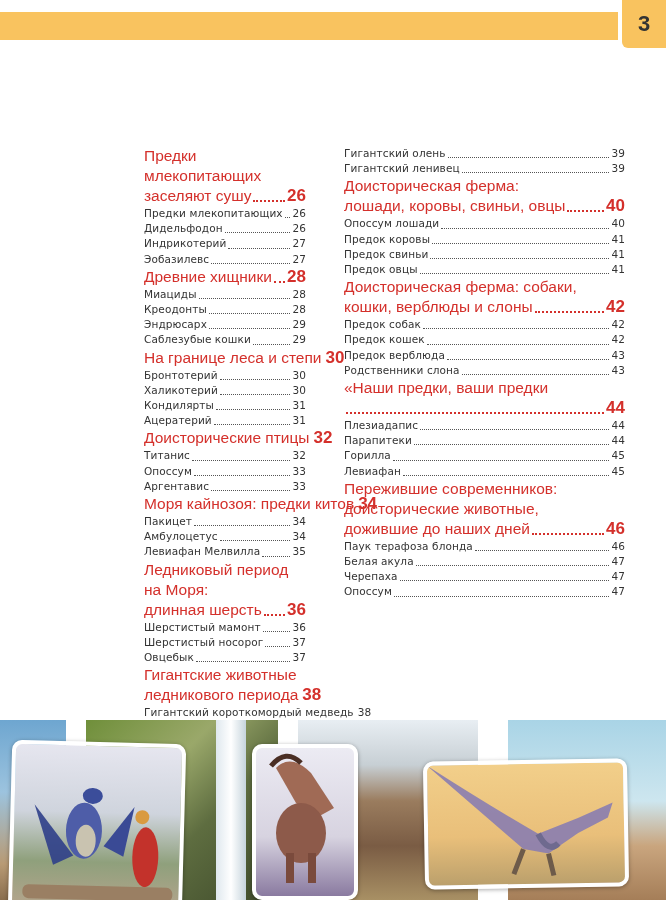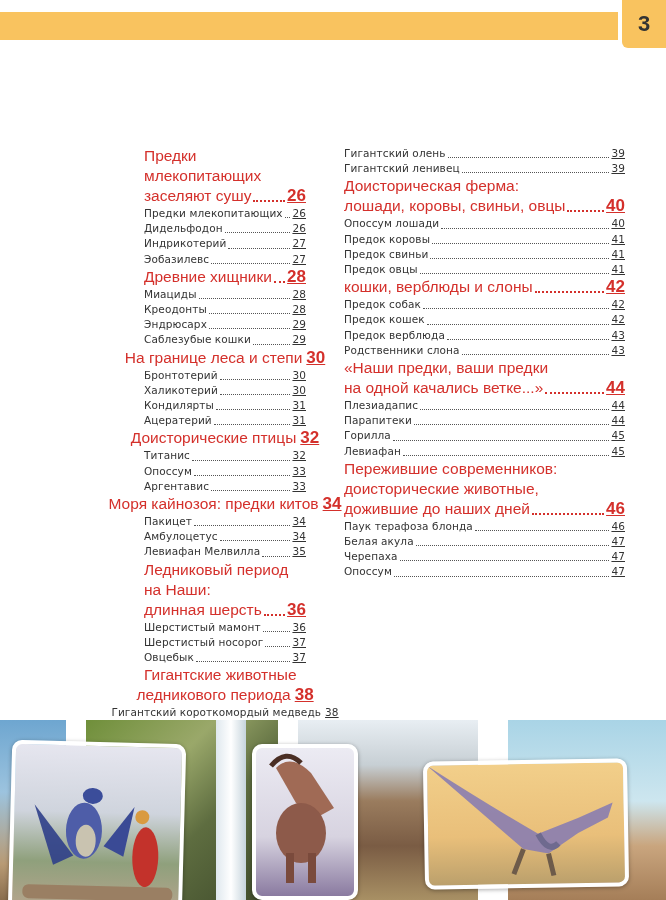--- a/index.html
+++ b/index.html
@@ -16,27 +16,27 @@
   .page-tab {
     position: absolute; left: 622px; top: 0; width: 44px; height: 48px;
     background: #f9c35f; border-bottom-left-radius: 6px;
     display: flex; align-items: center; justify-content: center;
     font-family: "Liberation Sans", sans-serif; font-weight: bold; font-size: 22px; color: #333;
   }
   .col { position: absolute; top: 146px; }
   .col.left { left: 144px; width: 162px; }
   .col.right { left: 344px; width: 281px; }
 
-  .entry { display: flex; align-items: baseline; white-space: nowrap; justify-content: center; }
+  .entry { display: flex; align-items: baseline; white-space: nowrap; }
   .entry .t { flex: 0 0 auto; }
   .entry .dots {
     flex: 1 1 auto; overflow: hidden; margin: 0 2px;
     border-bottom: 1.5px dotted currentColor; height: 0; align-self: flex-end; position: relative; top: -3px;
   }
-  .entry .p { flex: 0 0 auto; text-decoration: underline; }
+  .entry .p { flex: 0 0 auto; }
 
   .section { color: #d4302b; font-family: "Liberation Sans", sans-serif; }
   .section .line1 { font-size: 15.5px; line-height: 20px; }
   .section .entry { font-size: 15.5px; line-height: 20px; }
   .section .entry .p { font-size: 17px; font-weight: bold; }
   .section .entry .dots { top: -4px; border-bottom: 2px dotted #d4302b; }
 
   .sub .entry { font-size: 10.5px; line-height: 15.2px; color: #333; letter-spacing: 0.1px; }
   .sub .entry .dots { border-bottom: 1.2px dotted #555; top: -3px; }
 
@@ -186,21 +186,21 @@
         <span class="dots"></span>
         <span class="p">34</span>
       </div>
       <div class="entry">
         <span class="t">Левиафан Мелвилла</span>
         <span class="dots"></span>
         <span class="p">35</span>
       </div>
     </div>
     <div class="section">
-      <div class="line1">Ледниковый период на Наши:</div>
+      <div class="line1">Ледниковый период на Моря:</div>
       <div class="entry">
         <span class="t">длинная шерсть</span>
         <span class="dots"></span>
         <span class="p">36</span>
       </div>
     </div>
     <div class="sub">
       <div class="entry">
         <span class="t">Шерстистый мамонт</span>
         <span class="dots"></span>
@@ -270,20 +270,21 @@
         <span class="dots"></span>
         <span class="p">41</span>
       </div>
       <div class="entry">
         <span class="t">Предок овцы</span>
         <span class="dots"></span>
         <span class="p">41</span>
       </div>
     </div>
     <div class="section">
+      <div class="line1">Доисторическая ферма: собаки,</div>
       <div class="entry">
         <span class="t">кошки, верблюды и слоны</span>
         <span class="dots"></span>
         <span class="p">42</span>
       </div>
     </div>
     <div class="sub">
       <div class="entry">
         <span class="t">Предок собак</span>
         <span class="dots"></span>
@@ -301,21 +302,20 @@
       </div>
       <div class="entry">
         <span class="t">Родственники слона</span>
         <span class="dots"></span>
         <span class="p">43</span>
       </div>
     </div>
     <div class="section">
       <div class="line1">«Наши предки, ваши предки</div>
       <div class="entry">
-        <span class="t">на одной качались ветке...»</span>
         <span class="dots"></span>
         <span class="p">44</span>
       </div>
     </div>
     <div class="sub">
       <div class="entry">
         <span class="t">Плезиадапис</span>
         <span class="dots"></span>
         <span class="p">44</span>
       </div>

